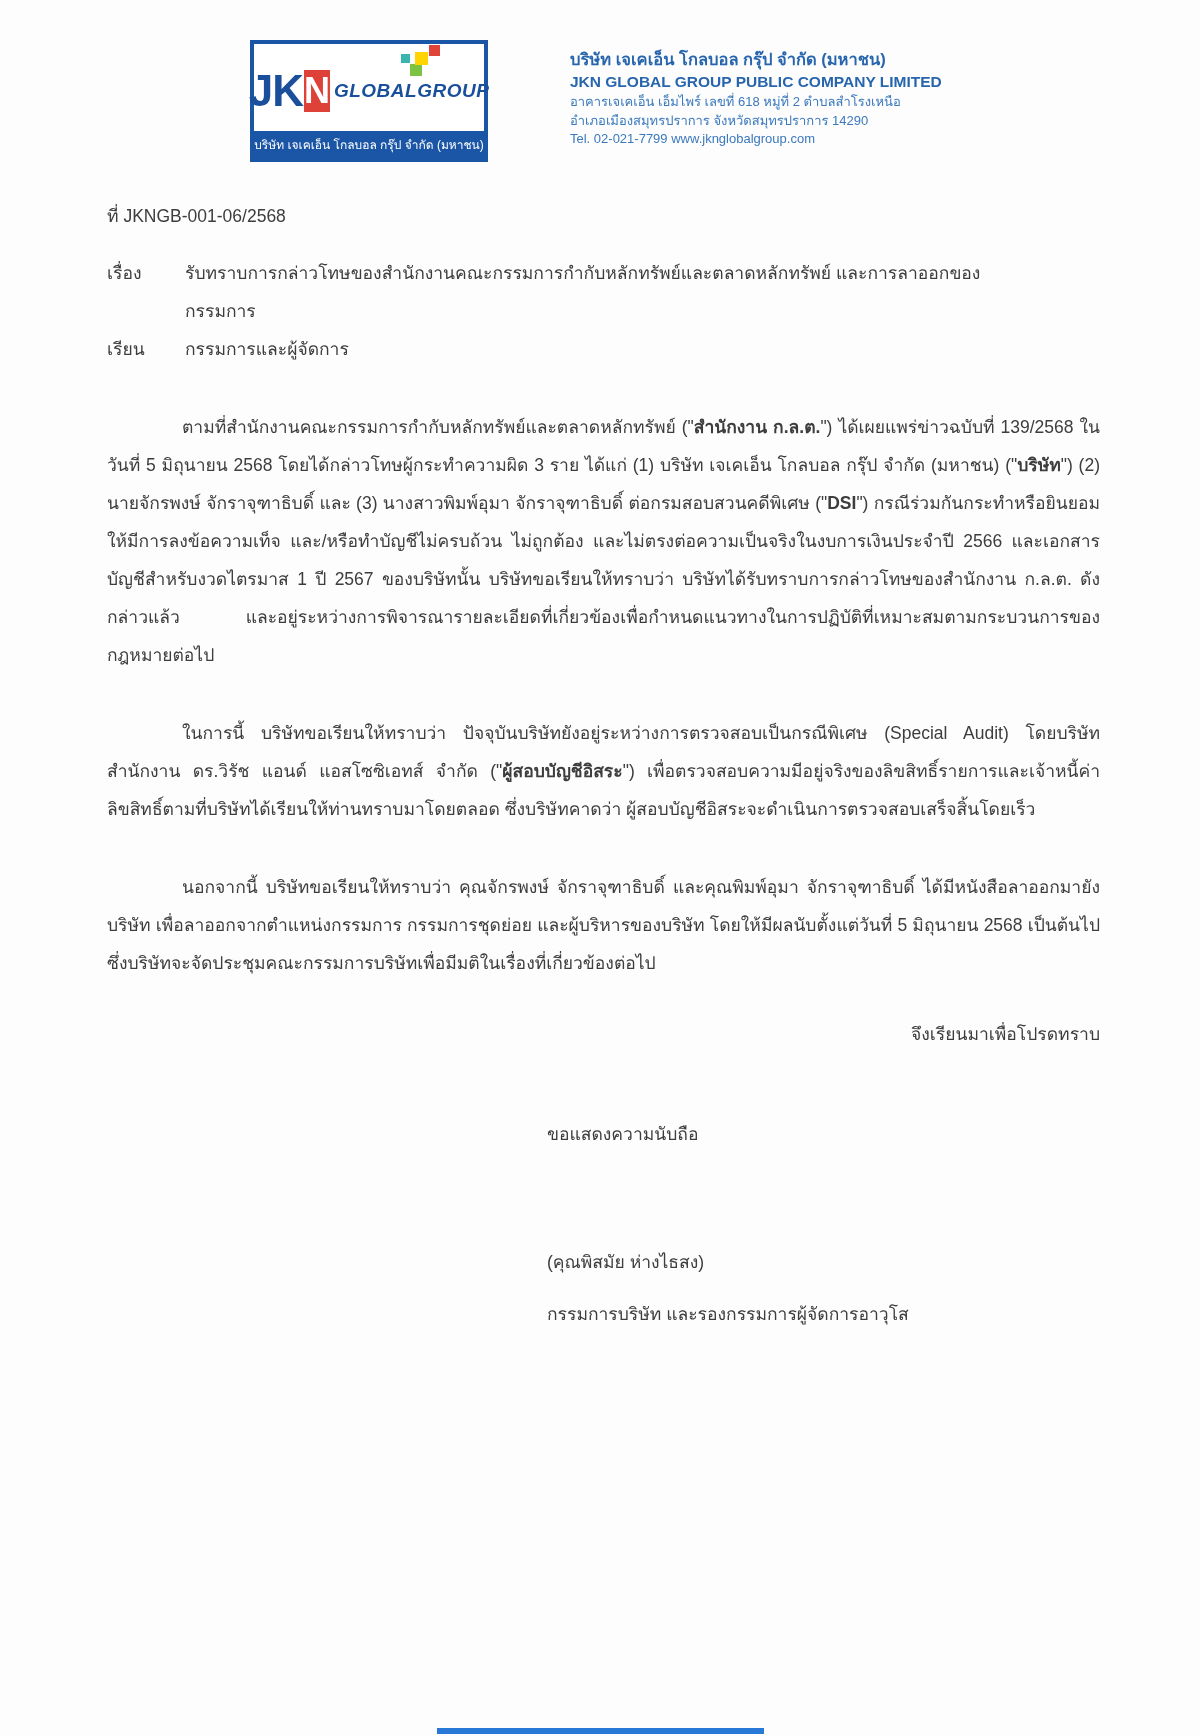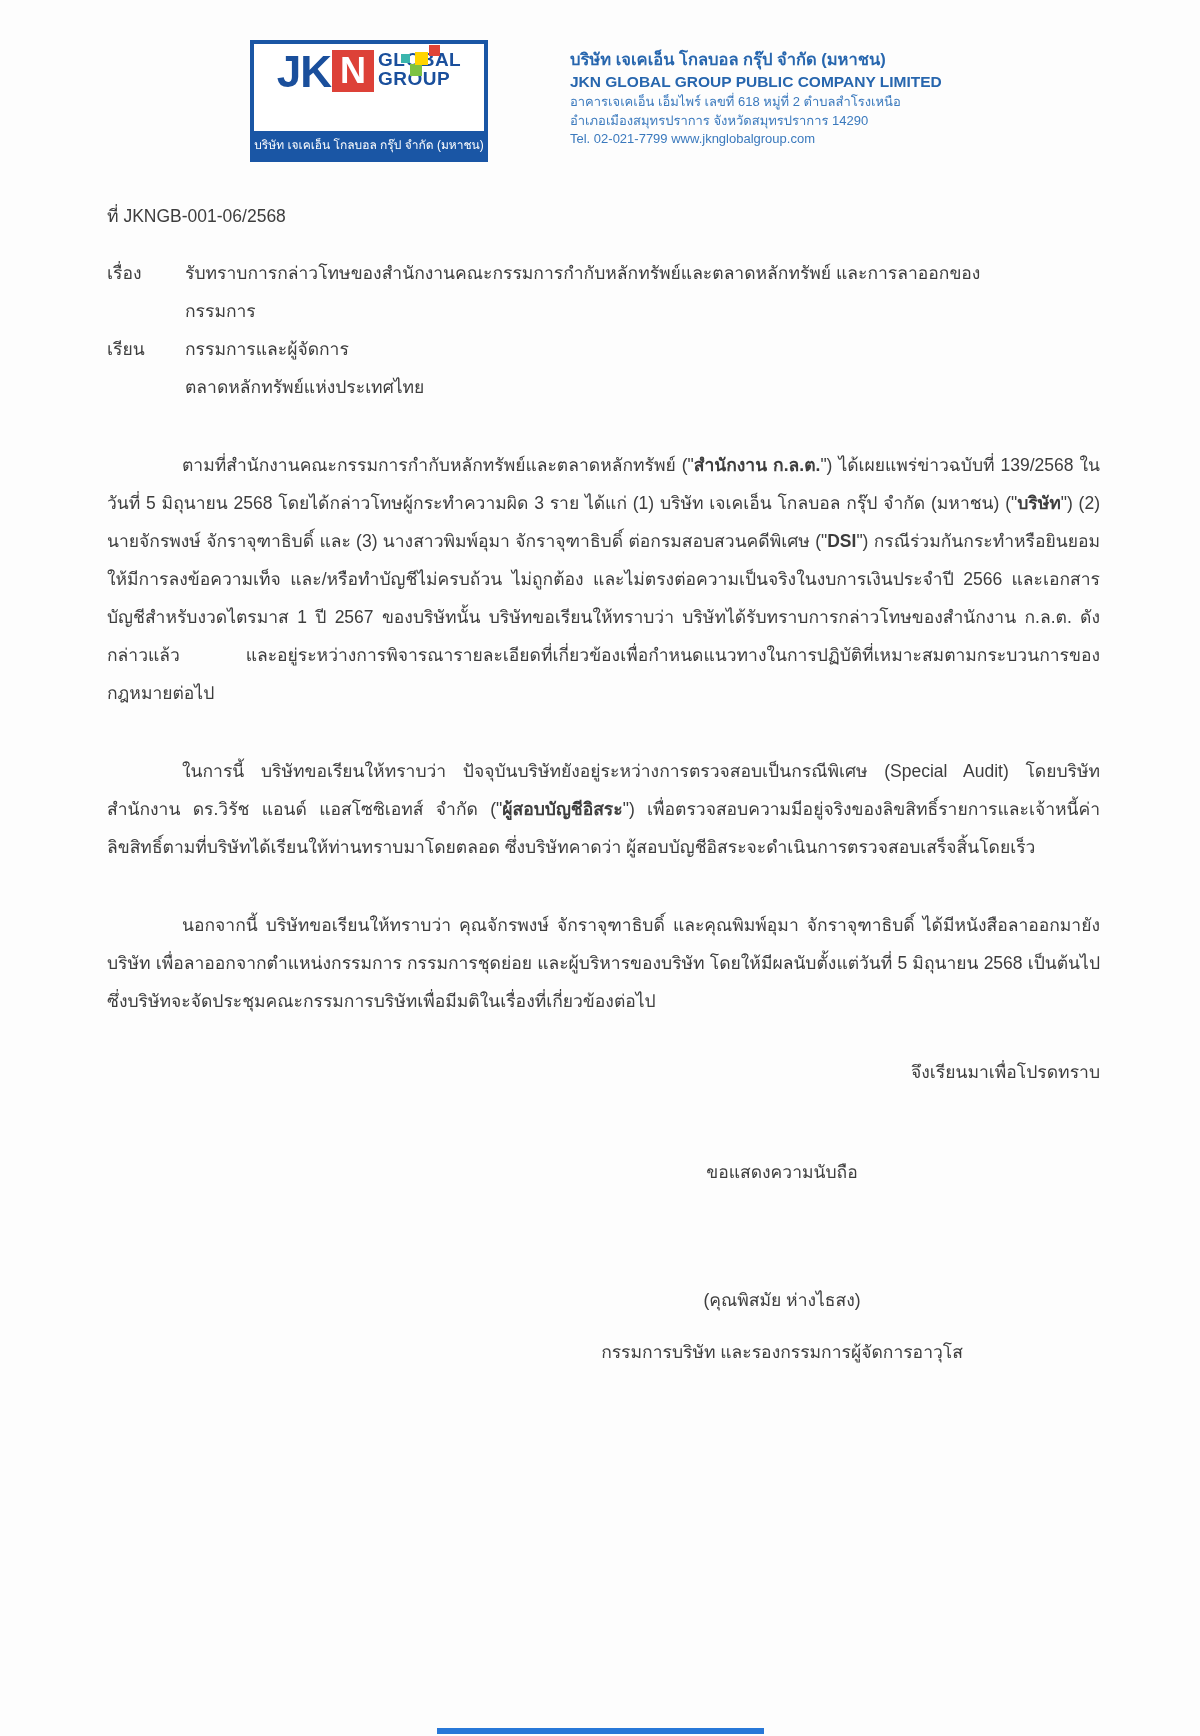--- a/index.html
+++ b/index.html
@@ -17,27 +17,27 @@
   
   .letterhead{display:flex;align-items:flex-start;margin-left:143px;height:130px;}
   .logo-box{
     width:238px;height:122px;
     border:4px solid #1a56a5;
     background:#ffffff;
     box-sizing:border-box;
     display:flex;flex-direction:column;
     flex:none;
   }
-  .logo-main{flex:1;position:relative;display:flex;align-items:flex-start;justify-content:center;padding-top:6px;}
+  .logo-main{flex:1;position:relative;display:flex;align-items:center;justify-content:center;padding-top:6px;}
   .logo-jk{font-size:44px;font-weight:bold;color:#1a4f9c;letter-spacing:-1px;line-height:1;}
   .logo-n{
     display:inline-block;width:42px;height:42px;background:#dd4138;color:#fff;
     font-size:36px;font-weight:bold;text-align:center;line-height:42px;margin:0 2px 0 1px;
   }
-  .logo-gg{display:flex;flex-direction:column;line-height:1.0;margin-left:2px;}
+  .logo-gg{display:flex;line-height:1.0;margin-left:2px;font-style:italic;}
   .logo-gg span{font-size:19px;font-weight:bold;color:#1a4f9c;letter-spacing:0.5px;}
   .px{position:absolute;}
   .px-teal{width:9px;height:9px;background:#3ab5ad;top:10px;right:74px;}
   .px-green{width:12px;height:12px;background:#7dc242;top:20px;right:62px;}
   .px-yellow{width:13px;height:13px;background:#ffd400;top:8px;right:56px;}
   .px-red{width:11px;height:11px;background:#e04438;top:1px;right:44px;}
   .logo-strip{
     height:27px;background:#1a56a5;color:#ffffff;
     font-size:12px;display:flex;align-items:center;justify-content:center;
     white-space:nowrap;
@@ -62,21 +62,21 @@
     text-indent:75px;
     margin-top:40px;
   }
   .para:first-of-type{margin-top:60px;}
   .b{font-weight:bold;}
 
   .thanks{margin-top:38px;margin-left:78px;font-size:17.5px;text-align:right;}
 
   .sign-block{
     margin-top:72px;margin-left:440px;width:470px;
-    text-align:center;font-size:17.5px;
+    font-size:17.5px;
   }
   .sign-name{margin-top:100px;}
   .sign-title{margin-top:24px;}
 
   .footer-line{
     position:absolute;left:437px;bottom:2px;width:327px;height:6px;
     background:#2878d8;
   }
 </style>
 </head>
@@ -118,24 +118,20 @@
         <div class="meta-cont">รับทราบการกล่าวโทษของสำนักงานคณะกรรมการกำกับหลักทรัพย์และตลาดหลักทรัพย์ และการลาออกของ</div>
       </div>
       <div class="meta-row">
         <div class="meta-label"></div>
         <div class="meta-cont">กรรมการ</div>
       </div>
       <div class="meta-row">
         <div class="meta-label">เรียน</div>
         <div class="meta-cont">กรรมการและผู้จัดการ</div>
       </div>
-      <div class="meta-row">
-        <div class="meta-label"></div>
-        <div class="meta-cont">ตลาดหลักทรัพย์แห่งประเทศไทย</div>
-      </div>
     </div>
 
     <div class="para"><span>ตามที่สำนักงานคณะกรรมการกำกับหลักทรัพย์และตลาดหลักทรัพย์ ("</span><span class="b">สำนักงาน ก.ล.ต.</span><span>") ได้เผยแพร่ข่าวฉบับที่ 139/2568 ในวันที่ 5 มิถุนายน 2568 โดยได้กล่าวโทษผู้กระทำความผิด 3 ราย ได้แก่ (1) บริษัท เจเคเอ็น โกลบอล กรุ๊ป จำกัด (มหาชน) ("</span><span class="b">บริษัท</span><span>") (2) นายจักรพงษ์ จักราจุฑาธิบดิ์ และ (3) นางสาวพิมพ์อุมา จักราจุฑาธิบดิ์ ต่อกรมสอบสวนคดีพิเศษ ("</span><span class="b">DSI</span><span>") กรณีร่วมกันกระทำหรือยินยอมให้มีการลงข้อความเท็จ และ/หรือทำบัญชีไม่ครบถ้วน ไม่ถูกต้อง และไม่ตรงต่อความเป็นจริงในงบการเงินประจำปี 2566 และเอกสารบัญชีสำหรับงวดไตรมาส 1 ปี 2567 ของบริษัทนั้น บริษัทขอเรียนให้ทราบว่า บริษัทได้รับทราบการกล่าวโทษของสำนักงาน ก.ล.ต. ดังกล่าวแล้ว และอยู่ระหว่างการพิจารณารายละเอียดที่เกี่ยวข้องเพื่อกำหนดแนวทางในการปฏิบัติที่เหมาะสมตามกระบวนการของกฎหมายต่อไป</span></div>
     <div class="para"><span>ในการนี้ บริษัทขอเรียนให้ทราบว่า ปัจจุบันบริษัทยังอยู่ระหว่างการตรวจสอบเป็นกรณีพิเศษ (Special Audit) โดยบริษัทสำนักงาน ดร.วิรัช แอนด์ แอสโซซิเอทส์ จำกัด ("</span><span class="b">ผู้สอบบัญชีอิสระ</span><span>") เพื่อตรวจสอบความมีอยู่จริงของลิขสิทธิ์รายการและเจ้าหนี้ค่าลิขสิทธิ์ตามที่บริษัทได้เรียนให้ท่านทราบมาโดยตลอด ซึ่งบริษัทคาดว่า ผู้สอบบัญชีอิสระจะดำเนินการตรวจสอบเสร็จสิ้นโดยเร็ว</span></div>
     <div class="para"><span>นอกจากนี้ บริษัทขอเรียนให้ทราบว่า คุณจักรพงษ์ จักราจุฑาธิบดิ์ และคุณพิมพ์อุมา จักราจุฑาธิบดิ์ ได้มีหนังสือลาออกมายังบริษัท เพื่อลาออกจากตำแหน่งกรรมการ กรรมการชุดย่อย และผู้บริหารของบริษัท โดยให้มีผลนับตั้งแต่วันที่ 5 มิถุนายน 2568 เป็นต้นไป ซึ่งบริษัทจะจัดประชุมคณะกรรมการบริษัทเพื่อมีมติในเรื่องที่เกี่ยวข้องต่อไป</span></div>
 
     <div class="thanks">จึงเรียนมาเพื่อโปรดทราบ</div>
 
     <div class="sign-block">
       <div>ขอแสดงความนับถือ</div>

